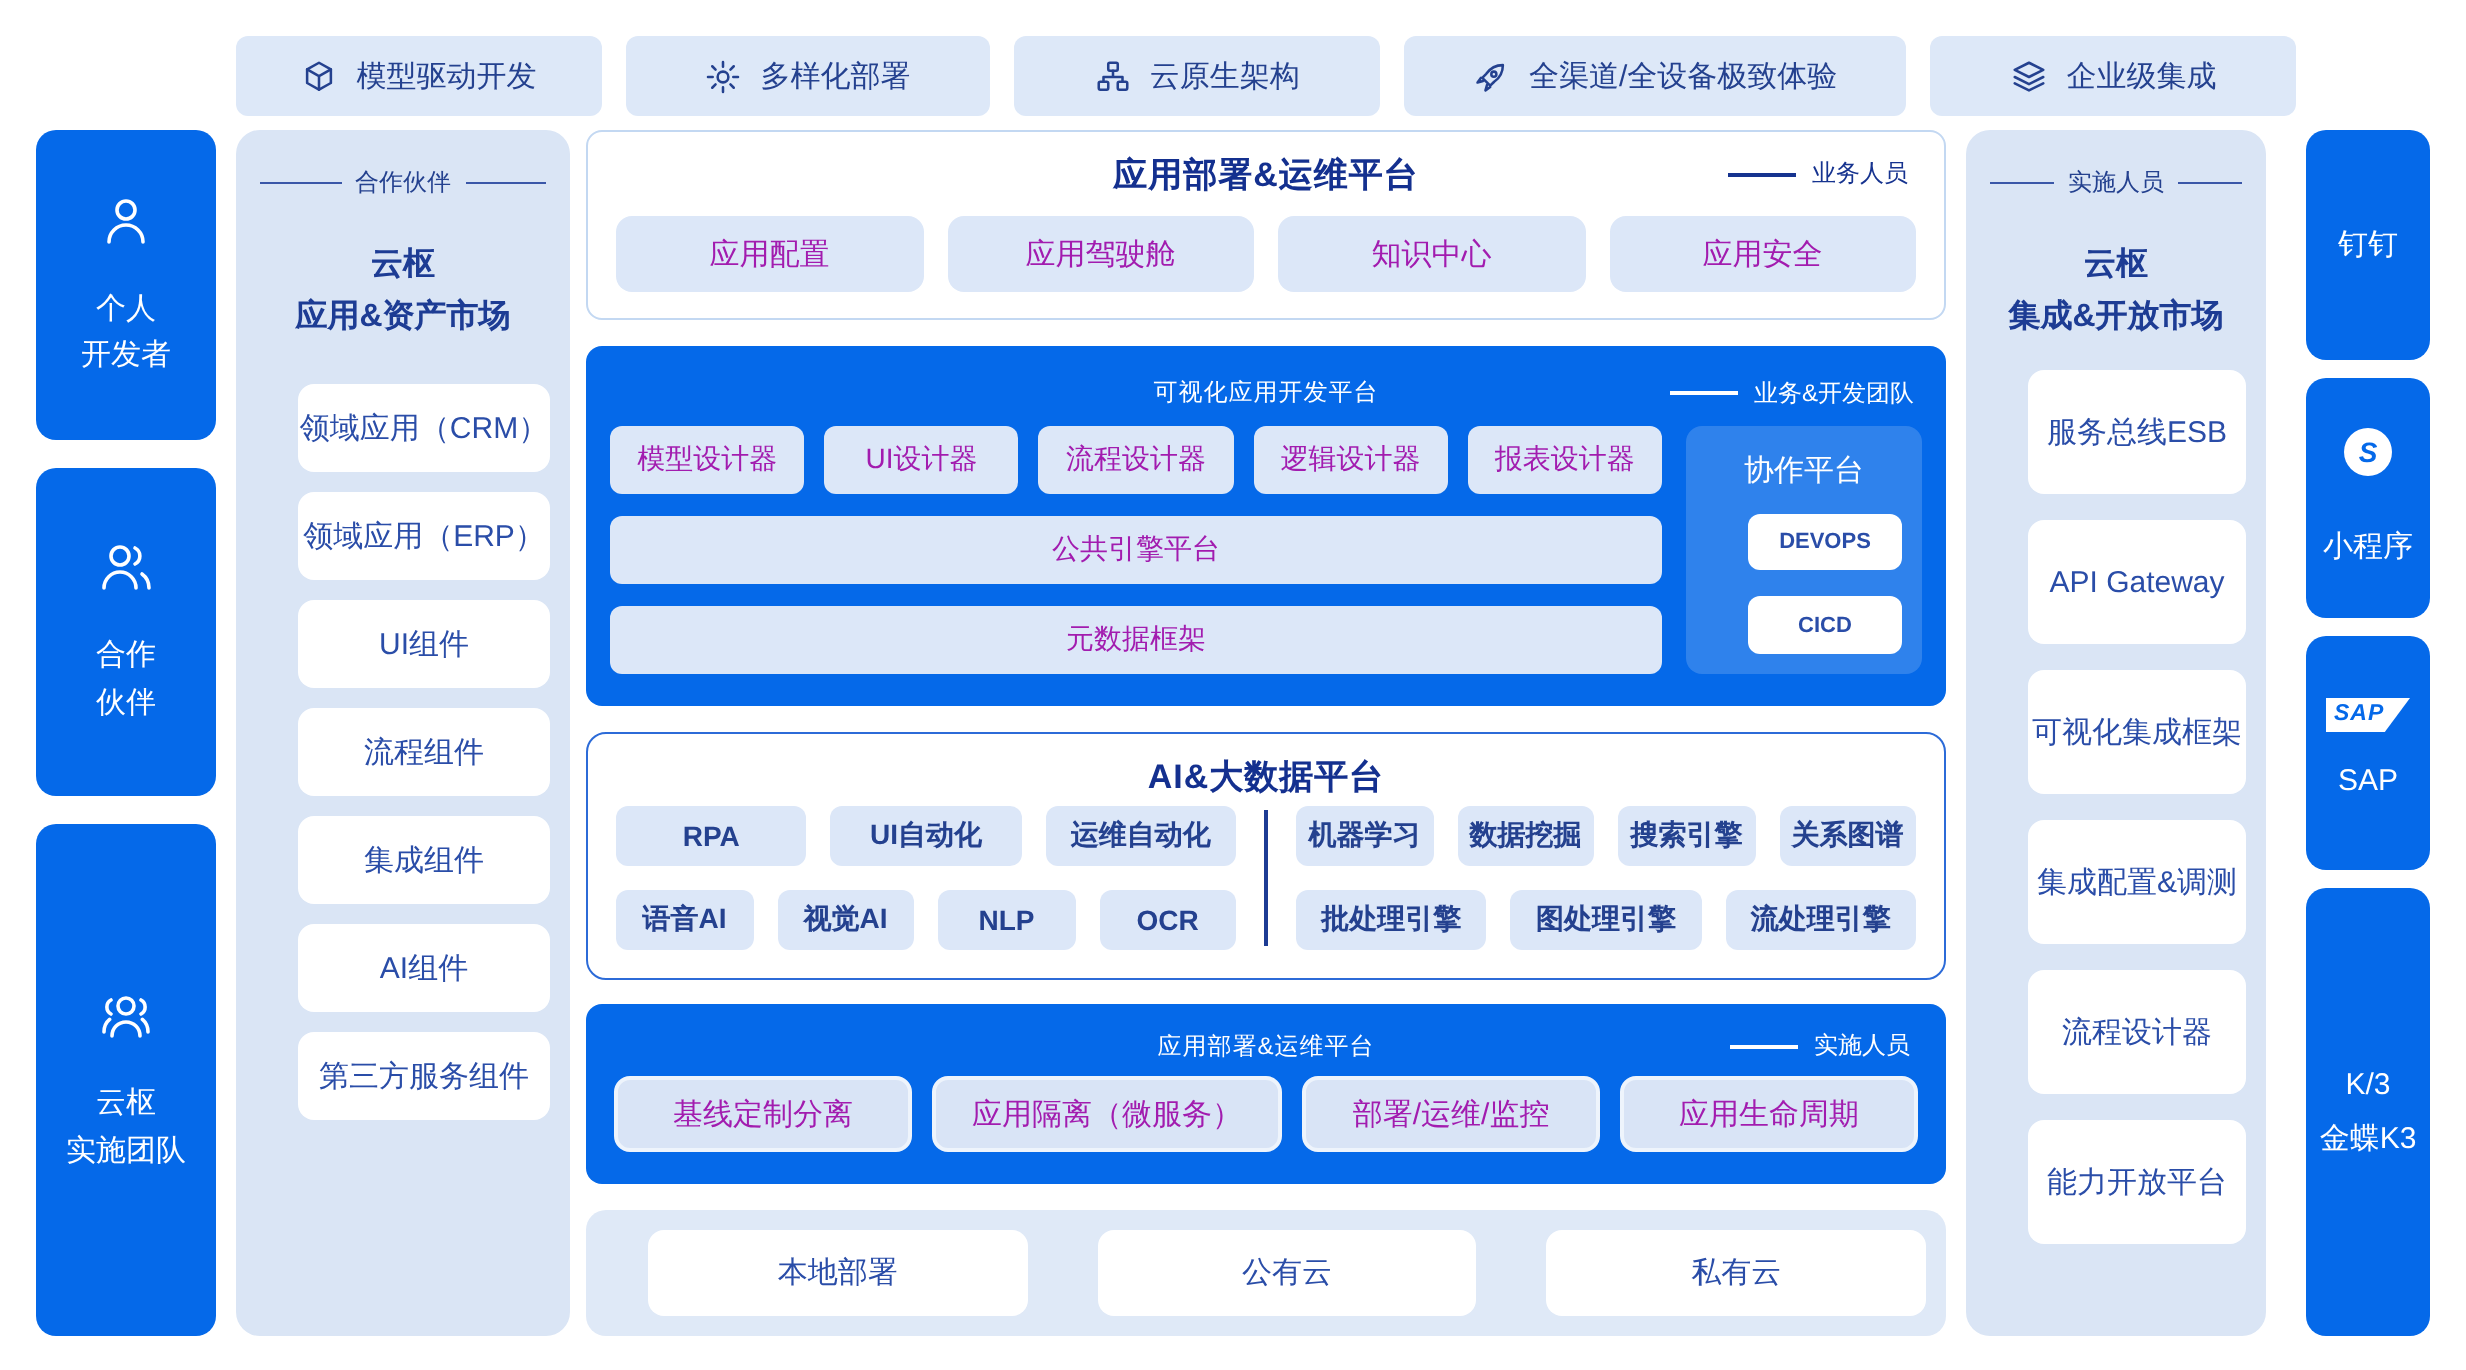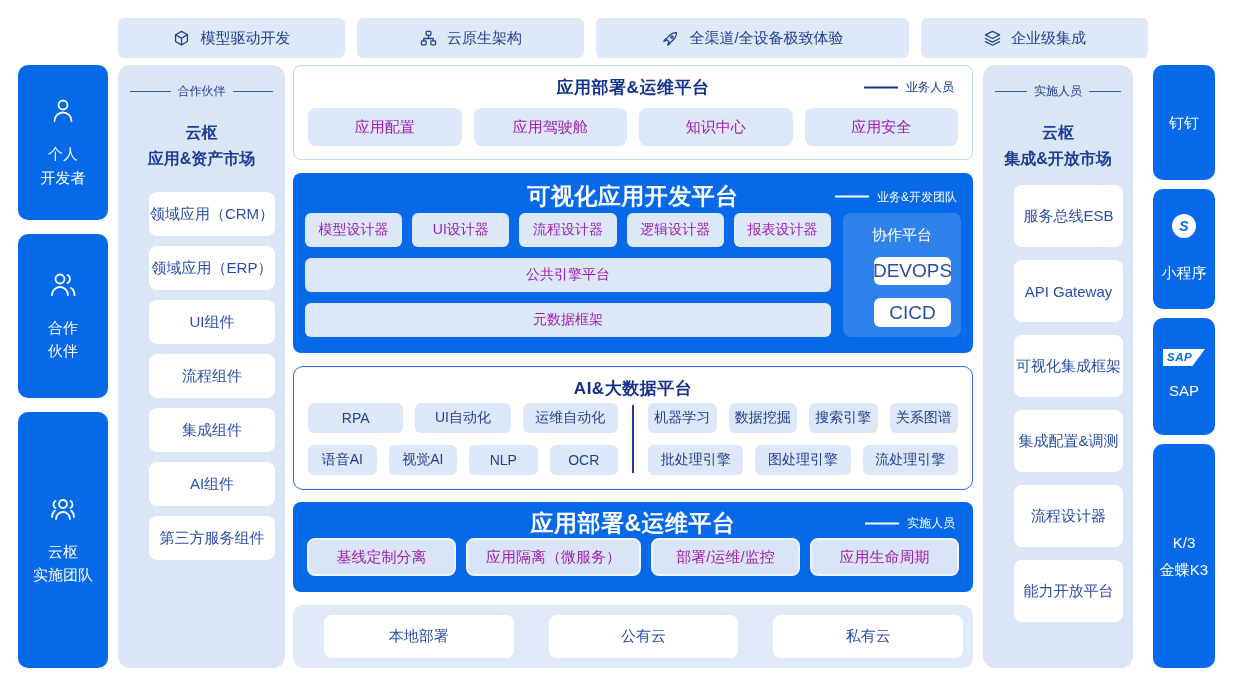--- a/index.html
+++ b/index.html
@@ -48,21 +48,21 @@
               justify-content:center;color:#2a4da8;font-size:15px;margin-left:21px;}
   .panel-left .card-white{height:44px;}
   .panel-right .panel-cards{margin-top:14px;gap:13px;}
   .panel-right .card-white{height:62px;}
 
   
   .center{position:absolute;left:293px;top:65px;width:680px;height:603px;
           display:flex;flex-direction:column;justify-content:space-between;}
   .title-row{position:relative;display:flex;align-items:center;justify-content:center;}
   .box-title-navy{color:#14308f;font-weight:800;font-size:17px;letter-spacing:.5px;}
-  .box-title-white{color:#fff;font-weight:700;font-size:23px;letter-spacing:.5px;}
+  .box-title-white{color:#fff;font-weight:400;font-size:12px;letter-spacing:.5px;}
   .tag{position:absolute;right:4px;top:50%;transform:translateY(-50%);
        display:flex;align-items:center;gap:8px;font-size:12px;}
   .tag .tline{width:34px;height:2px;background:currentColor;}
   .tag-navy{color:#16338f;}
   .tag-white{color:#fff;}
 
   .boxA{height:95px;background:#fff;border:1px solid var(--box-border);border-radius:8px;
         padding:0 14px 12px;}
   .boxA .title-row{height:42px;}
   .boxA .cards{display:flex;gap:12px;height:38px;}
@@ -71,27 +71,27 @@
 
   .boxB{height:180px;background:var(--primary-blue);border-radius:8px;padding:8px 12px 12px;}
   .boxB .title-row{height:32px;}
   .boxB .content{display:flex;gap:12px;height:124px;}
   .left-stack{flex:1;display:flex;flex-direction:column;gap:11px;}
   .left-stack .row{display:flex;gap:10px;flex:1;}
   .left-stack .card-lite{font-size:14px;border-radius:6px;}
   .collab{width:118px;background:rgba(255,255,255,.17);border-radius:8px;
           padding:8px 10px 10px;display:flex;flex-direction:column;}
   .collab-title{text-align:center;color:#fff;font-size:15px;margin:5px 0 12px;}
-  .collab .card-white{height:30px;border-radius:6px;font-size:19px;}
+  .collab .card-white{height:30px;border-radius:6px;font-size:11px;font-weight:bold;}
   .collab .card-white + .card-white{margin-top:13px;}
 
   .boxC{height:124px;background:#fff;border:1.5px solid var(--ai-border);border-radius:10px;
         padding:8px 14px 12px;}
   .boxC .title-row{height:28px;}
-  .ai-content{display:flex;gap:14px;height:72px;}
+  .ai-content{display:flex;gap:14px;height:72px;font-weight:bold;}
   .ai-group{flex:1;display:flex;flex-direction:column;gap:12px;}
   .ai-row{display:flex;gap:12px;flex:1;}
   .ai-card{flex:1;background:var(--light-card);border-radius:6px;display:flex;
            align-items:center;justify-content:center;color:#24418f;font-size:14px;}
   .ai-divider{width:2px;background:#1d3c94;margin:2px 0;}
 
   .boxD{height:90px;background:var(--primary-blue);border-radius:8px;padding:6px 14px 12px;}
   .boxD .title-row{height:30px;}
   .boxD .cards{display:flex;gap:14px;height:38px;}
   .boxD .card-lite{background:#d9e4f6;border:2px solid #eef4fc;}
@@ -123,20 +123,29 @@
         <svg width="19" height="19" viewBox="0 0 24 24">
             <path d="M12 3l7.5 4.2v8.6L12 20l-7.5-4.2V7.2z"></path>
             <path d="M12 11.5L4.5 7.2M12 11.5l7.5-4.3M12 11.5V20"></path>
           </svg>
       </span>
       <span>模型驱动开发</span>
     </div>
     <div class="tab">
       <span class="ticon">
         <svg width="19" height="19" viewBox="0 0 24 24">
+            <circle cx="12" cy="12" r="3.4"></circle>
+            <path d="M12 2.5v3M12 18.5v3M2.5 12h3M18.5 12h3M5.2 5.2l2.1 2.1M16.7 16.7l2.1 2.1M18.8 5.2l-2.1 2.1M7.3 16.7l-2.1 2.1"></path>
+          </svg>
+      </span>
+      <span>多样化部署</span>
+    </div>
+    <div class="tab">
+      <span class="ticon">
+        <svg width="19" height="19" viewBox="0 0 24 24">
             <rect x="9" y="3" width="6" height="5" rx="1"></rect>
             <rect x="3" y="15" width="6" height="5" rx="1"></rect>
             <rect x="15" y="15" width="6" height="5" rx="1"></rect>
             <path d="M12 8v4M6 15v-3h12v3"></path>
           </svg>
       </span>
       <span>云原生架构</span>
     </div>
     <div class="tab wide">
       <span class="ticon">

